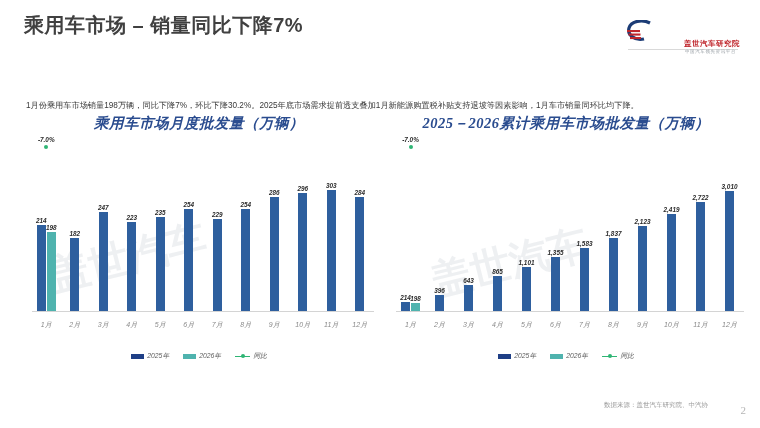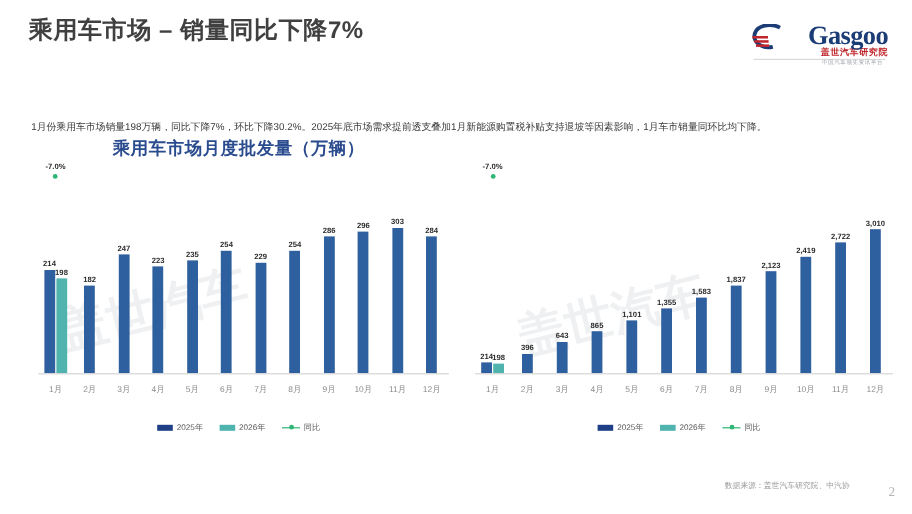--- a/index.html
+++ b/index.html
@@ -34,21 +34,21 @@
   }
   .logo-rule { position: absolute; left: 4px; bottom: 2px; width: 110px; height: 1px; background: #d9d9d9; }
 
   .desc {
     position: absolute; left: 26px; top: 52px; width: 712px;
     font-size: 8.2px; color: #3a3a3a; line-height: 1.5; white-space: nowrap; margin-top: 48px;
   }
 
   
   .chart {
-    position: absolute; top: 108px; height: 265px;
+    position: absolute; top: 108px; height: 265px; font-style: italic;
   }
   .chart.left  { left: 18px;  width: 362px; }
   .chart.right { left: 382px; width: 368px; }
 
   .chart-title {
     text-align: center; font-size: 14.5px; font-weight: 700; color: #2a4c8f;
     font-family: "Liberation Serif", "DejaVu Serif", serif;
     letter-spacing: .5px; margin-top: 6px;
   }
 
@@ -118,21 +118,20 @@
   <div class="logo-wrap">
     <div class="logo-mark">
       <svg width="26" height="22" viewBox="0 0 26 22">
         <path d="M24 3 C16 -1 5 1 3 8 C1 15 9 21 18 19" fill="none" stroke="#1c3c76" stroke-width="3.2"></path>
         <rect x="1" y="10" width="13" height="2.1" fill="#c0272d"></rect>
         <rect x="2.5" y="13.5" width="12" height="2.1" fill="#c0272d"></rect>
         <rect x="4" y="17" width="11" height="2.1" fill="#c0272d"></rect>
       </svg>
     </div>
     <div class="logo-cn">盖世汽车研究院</div>
-    <div class="logo-main">Gasgoo</div>
     <div class="logo-rule"></div>
     <div class="logo-tag">中国汽车领先资讯平台</div>
   </div>
 
   <div class="desc">1月份乘用车市场销量198万辆，同比下降7%，环比下降30.2%。2025年底市场需求提前透支叠加1月新能源购置税补贴支持退坡等因素影响，1月车市销量同环比均下降。</div>
 
   <div class="watermark wm1">盖世汽车</div>
   <div class="watermark wm2">盖世汽车</div>
 
   <div class="chart left">
@@ -236,20 +235,21 @@
         <span class="legend-line">
             <i></i>
             <b></b>
           </span>
         <span class="legend-text">同比</span>
       </div>
     </div>
   </div>
 
   <div class="chart right">
+    <div class="chart-title">2025－2026累计乘用车市场批发量（万辆）</div>
     <div class="plot">
       <div class="bars">
           <div class="group">
             <div class="bar y2025" style="height: 8.56px; width: 9px;">
               <span class="val">214</span>
             </div>
             <div class="bar y2026" style="height: 7.92px; width: 9px;">
               <span class="val">198</span>
             </div>
             <div class="yoy-marker" style="left: 0px; right: 0px; bottom: 162px;">

